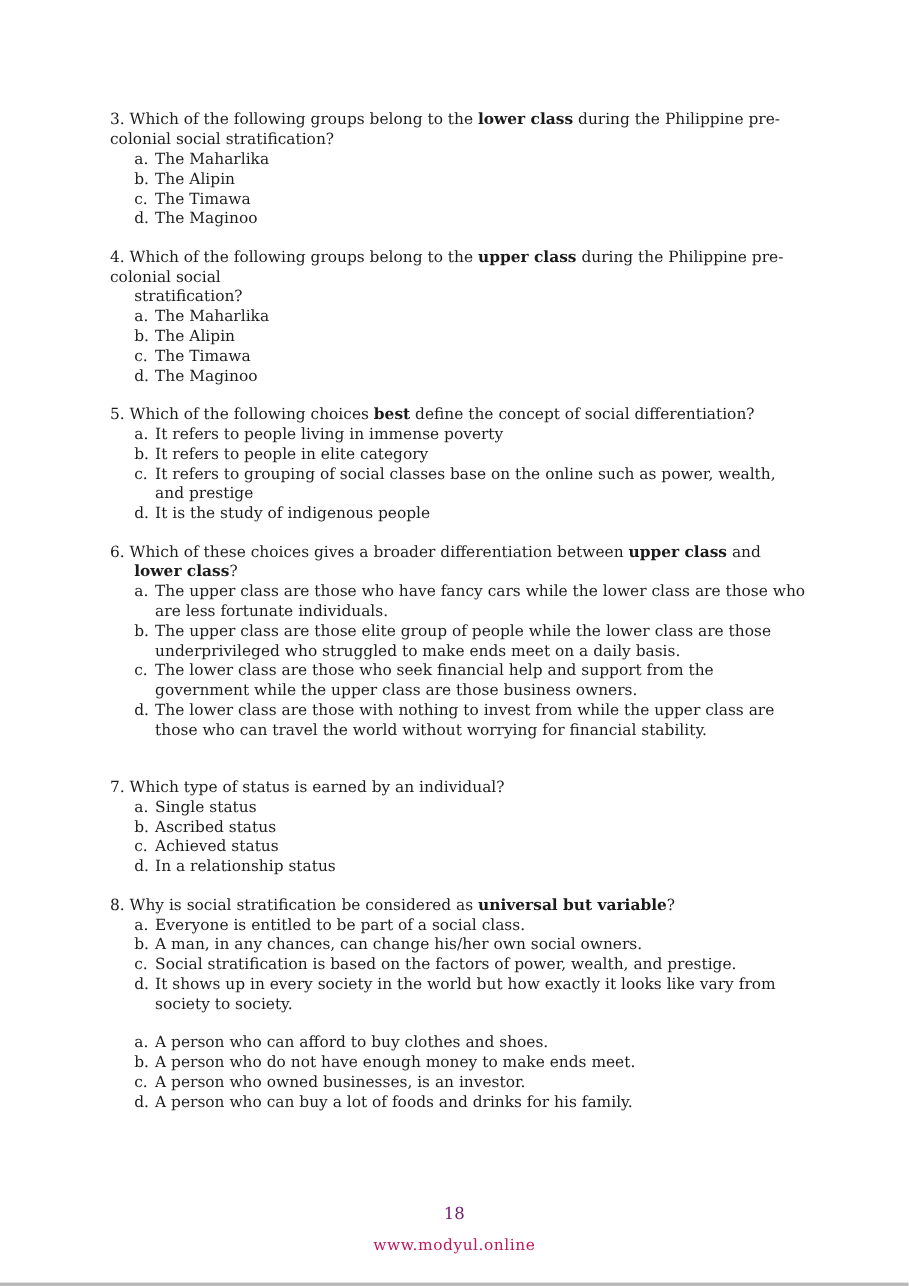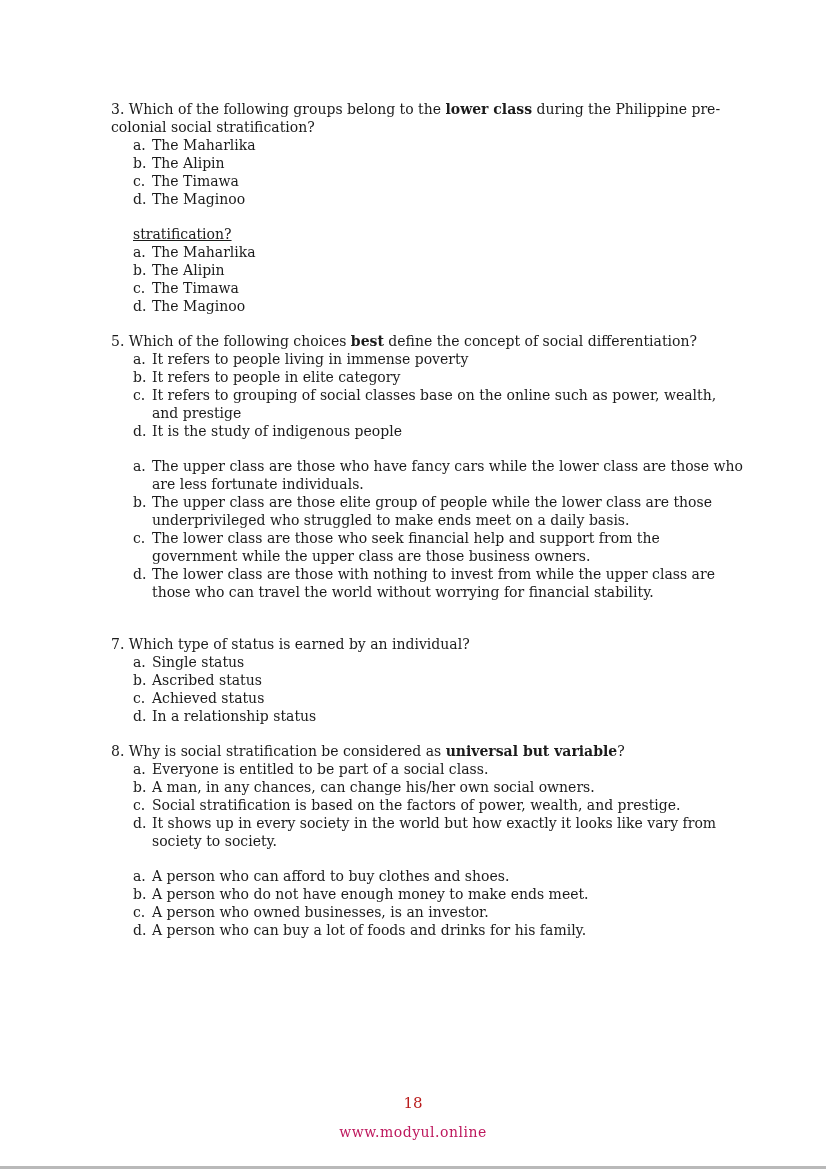--- a/index.html
+++ b/index.html
@@ -10,36 +10,35 @@
     width: 826px;
     height: 1169px;
     background: #ffffff;
     font-family: "DejaVu Serif", "Liberation Serif", serif;
     color: #1b1b1b;
     position: relative;
     overflow: hidden;
   }
   .content {
     position: absolute;
-    left: 111px;
+    left: 100px;
     top: 100px;
     width: 632px;
     font-size: 14px;
     line-height: 18px;
   }
   .question {
     margin-bottom: 17px;
   }
   
   .question:nth-child(4) {
     margin-bottom: 34px;
   }
   .q-line.indent {
     padding-left: 22px;
-    text-decoration: underline;
   }
   .bold {
     font-weight: bold;
   }
   .options {
     margin-left: 22px;
   }
   .option {
     display: flex;
   }
@@ -49,21 +48,21 @@
   .option .opt-text {
     flex: 1;
   }
   .page-number {
     position: absolute;
     top: 1094px;
     left: 0;
     width: 100%;
     text-align: center;
     font-size: 15px;
-    color: #b91c1c;
+    color: #701a75;
   }
   .watermark {
     position: absolute;
     top: 1124px;
     left: 0;
     width: 100%;
     text-align: center;
     font-size: 14px;
     color: #be185d;
     letter-spacing: 0.5px;
@@ -99,20 +98,21 @@
           <span class="opt-text">The Timawa</span>
         </div>
         <div class="option">
           <span class="marker">d.</span>
           <span class="opt-text">The Maginoo</span>
         </div>
       </div>
     </div>
     <div class="question">
       <div class="q-text">
+        <div class="q-line"><span>4. Which of the following groups belong to the </span><span class="bold">upper class</span><span> during the Philippine pre-colonial social</span></div>
         <div class="q-line indent"><span>stratification?</span></div>
       </div>
       <div class="options">
         <div class="option">
           <span class="marker">a.</span>
           <span class="opt-text">The Maharlika</span>
         </div>
         <div class="option">
           <span class="marker">b.</span>
           <span class="opt-text">The Alipin</span>
@@ -144,20 +144,24 @@
           <span class="marker">c.</span>
           <span class="opt-text">It refers to grouping of social classes base on the online such as power, wealth, and prestige</span>
         </div>
         <div class="option">
           <span class="marker">d.</span>
           <span class="opt-text">It is the study of indigenous people</span>
         </div>
       </div>
     </div>
     <div class="question">
+      <div class="q-text">
+        <div class="q-line"><span>6. Which of these choices gives a broader differentiation between </span><span class="bold">upper class</span><span> and</span></div>
+        <div class="q-line indent"><span class="bold">lower class</span><span>?</span></div>
+      </div>
       <div class="options">
         <div class="option">
           <span class="marker">a.</span>
           <span class="opt-text">The upper class are those who have fancy cars while the lower class are those who are less fortunate individuals.</span>
         </div>
         <div class="option">
           <span class="marker">b.</span>
           <span class="opt-text">The upper class are those elite group of people while the lower class are those underprivileged who struggled to make ends meet on a daily basis.</span>
         </div>
         <div class="option">

